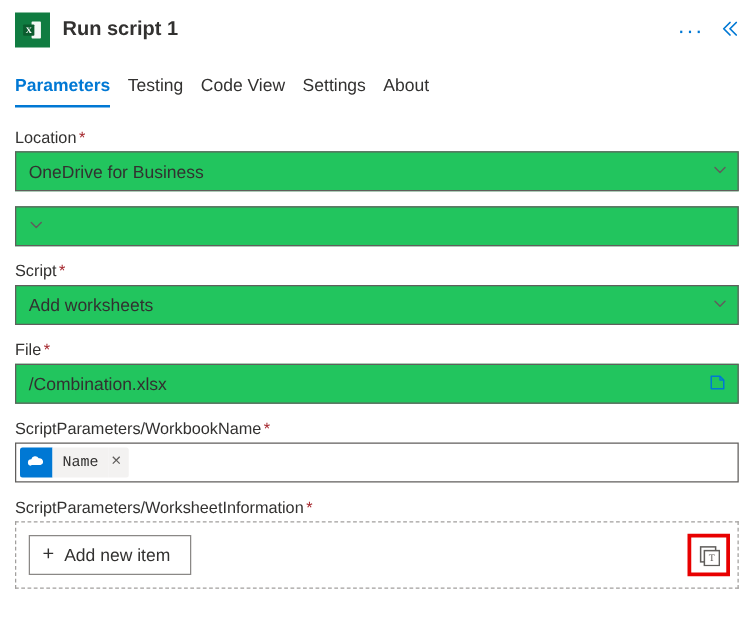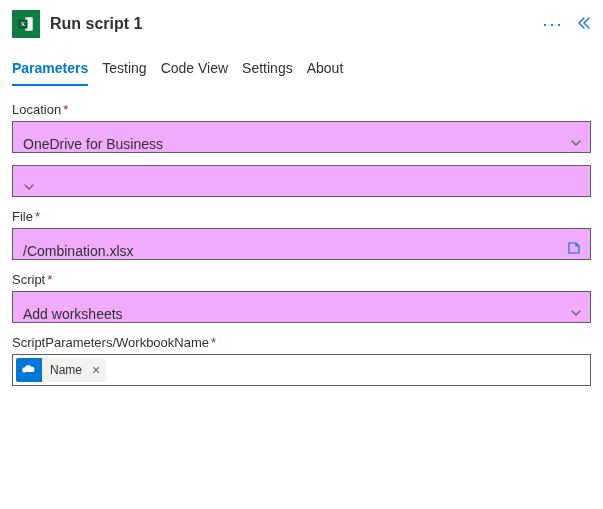--- a/index.html
+++ b/index.html
@@ -77,24 +77,24 @@
       margin-bottom: 4px;
       display: block;
     }
     .required {
       color: #a4262c;
       margin-left: 2px;
     }
     .field-input {
       width: 100%;
       border: 1px solid #605e5c;
-      background: #f0abfc;
+      background: #22c55e;
       height: 32px;
       display: flex;
-      align-items: flex-end;
+      align-items: center;
       padding: 0 8px 0 10px;
       font-size: 14px;
       color: #323130;
       cursor: pointer;
     }
     .field-input .value {
       flex: 1;
     }
     .chevron-down {
       color: #605e5c;
@@ -114,20 +114,21 @@
       align-items: center;
       padding: 3px;
       gap: 0;
     }
     .token {
       display: flex;
       align-items: center;
       background: #fff;
       height: 24px;
       font-size: 12px;
+      font-family: Liberation Mono, monospace;
     }
     .token-icon {
       width: 26px;
       height: 24px;
       background: #0078d4;
       border-radius: 2px 0 0 2px;
       display: flex;
       align-items: center;
       justify-content: center;
       color: #fff;
@@ -245,42 +246,42 @@
       <span class="chevron-down">
         <svg width="12" height="12" viewBox="0 0 12 12">
             <path d="M2 4l4 4 4-4" stroke="#605e5c" stroke-width="1.2" fill="none" stroke-linecap="round" stroke-linejoin="round"></path>
           </svg>
       </span>
     </div>
   </div>
 
   <div class="form-row">
     <label class="field-label">
+      <span>Script</span><span class="required">*</span>
+    </label>
+    <div class="field-input">
+      <span class="value">Add worksheets</span>
+      <span class="chevron-down">
+        <svg width="12" height="12" viewBox="0 0 12 12">
+            <path d="M2 4l4 4 4-4" stroke="#605e5c" stroke-width="1.2" fill="none" stroke-linecap="round" stroke-linejoin="round"></path>
+          </svg>
+      </span>
+    </div>
+  </div>
+
+  <div class="form-row">
+    <label class="field-label">
       <span>File</span><span class="required">*</span>
     </label>
     <div class="field-input">
       <span class="value">/Combination.xlsx</span>
       <span class="file-pick-icon">
         <svg width="16" height="16" viewBox="0 0 16 16">
             <path d="M3 3h7l3 3v7H3z" stroke="#0078d4" stroke-width="1.2" fill="none" stroke-linejoin="round"></path>
             <path d="M10 3v3h3" stroke="#0078d4" stroke-width="1.2" fill="none" stroke-linejoin="round"></path>
-          </svg>
-      </span>
-    </div>
-  </div>
-
-  <div class="form-row">
-    <label class="field-label">
-      <span>Script</span><span class="required">*</span>
-    </label>
-    <div class="field-input">
-      <span class="value">Add worksheets</span>
-      <span class="chevron-down">
-        <svg width="12" height="12" viewBox="0 0 12 12">
-            <path d="M2 4l4 4 4-4" stroke="#605e5c" stroke-width="1.2" fill="none" stroke-linecap="round" stroke-linejoin="round"></path>
           </svg>
       </span>
     </div>
   </div>
 
   <div class="form-row">
     <label class="field-label">
       <span>ScriptParameters/WorkbookName</span><span class="required">*</span>
     </label>
     <div class="token-box">
@@ -289,14 +290,34 @@
           <svg width="16" height="12" viewBox="0 0 24 16">
               <path d="M6 12a4 4 0 010-8 5 5 0 019-1 4 4 0 012 8H6z" fill="#fff"></path>
             </svg>
         </span>
         <span class="token-label">Name</span>
         <span class="token-remove">×</span>
       </div>
     </div>
   </div>
 
+  <div class="form-row" style="margin-bottom:0">
+    <label class="field-label">
+      <span>ScriptParameters/WorksheetInformation</span><span class="required">*</span>
+    </label>
+    <div class="dashed-box">
+      <button class="add-item-btn">
+        <span class="plus">+</span>
+        <span>Add new item</span>
+      </button>
+      <div class="switch-btn-wrap">
+        <span class="switch-btn">
+          <svg width="18" height="18" viewBox="0 0 18 18">
+            <rect x="2.5" y="2.5" width="12" height="12" stroke="#605e5c" stroke-width="1.2" fill="none"></rect>
+            <rect x="5.5" y="5.5" width="12" height="12" stroke="#605e5c" stroke-width="1.2" fill="#fff"></rect>
+            <text x="11.5" y="14" text-anchor="middle" fill="#605e5c" font-size="8" font-family="Segoe UI">T</text>
+          </svg>
+        </span>
+      </div>
+    </div>
+  </div>
 
 </div>
 
 </body></html>

